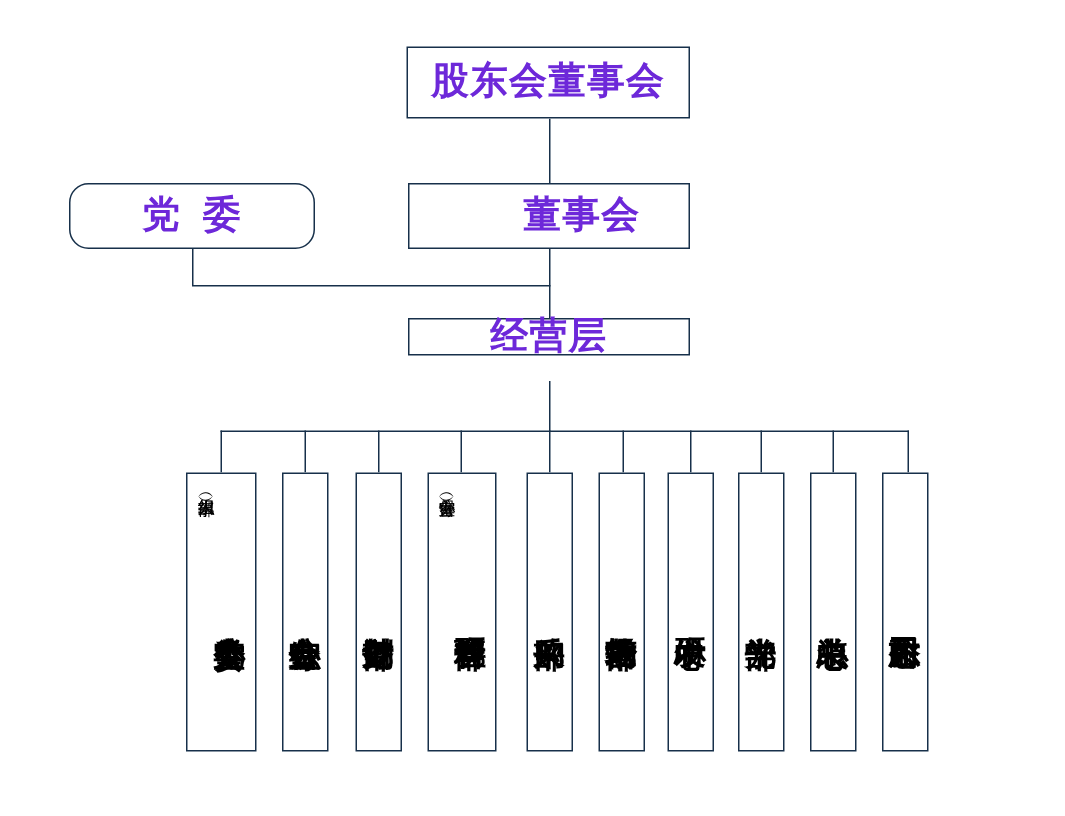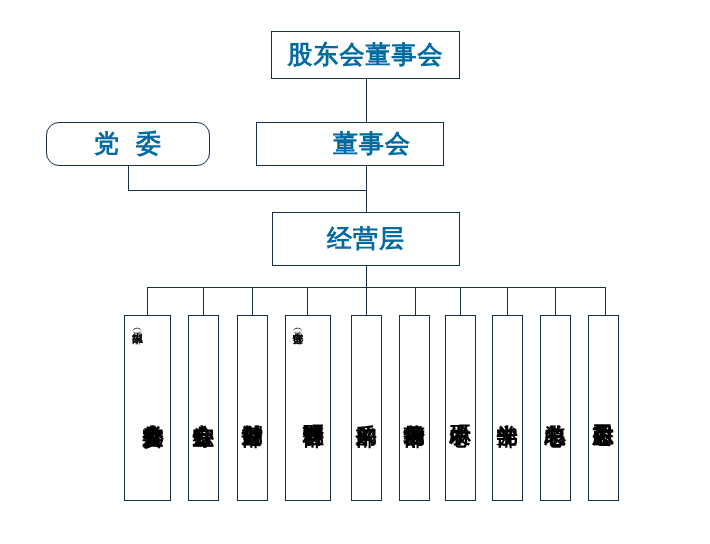--- a/index.html
+++ b/index.html
@@ -23,22 +23,22 @@
   .box {
     position: absolute;
     box-sizing: border-box;
     border: 1.6px solid #17304a;
     background: #ffffff;
     display: flex;
     align-items: center;
     justify-content: center;
   }
   .box-label {
-    font-family: Liberation Sans, sans-serif;
-    color: #0369a1;
+    font-family: Liberation Serif, serif;
+    color: #6d28d9;
     white-space: pre;
     line-height: 1.1;
   }
   
   .h-box .box-label {
     font-size: 25px;
     letter-spacing: 1px;
     font-weight: 600;
   }
   
@@ -118,25 +118,25 @@
   <div class="line-v" style="left:605px; top:287px; height:28px;"></div>
 
   <div class="box h-box" style="left:271px; top:31px; width:189px; height:48px;">
     <span class="box-label">股东会董事会</span>
   </div>
 
   <div class="box h-box" style="left:46px; top:122px; width:164px; height:44px;border-radius:13px;">
     <span class="box-label">党  委</span>
   </div>
 
-  <div class="box h-box" style="left:256px; top:122px; width:188px; height:44px;padding-left:44px;">
+  <div class="box h-box" style="left:272px; top:122px; width:188px; height:44px;padding-left:44px;">
     <span class="box-label">董事会</span>
   </div>
 
-  <div class="box h-box" style="left:272px; top:212px; width:188px; height:54px;">
+  <div class="box h-box" style="left:272px; top:212px; width:188px; height:25px;">
     <span class="box-label">经营层</span>
   </div>
 
   <div class="dept has-note" style="left:124px; top:315px; width:47px; height:186px;">
     <span class="v-main">党委办公室</span>
     <span class="v-note">（组织人事部）</span>
   </div>
 
   <div class="dept" style="left:188px; top:315px; width:31px; height:186px;">
     <span class="v-main">综合办公室</span>

